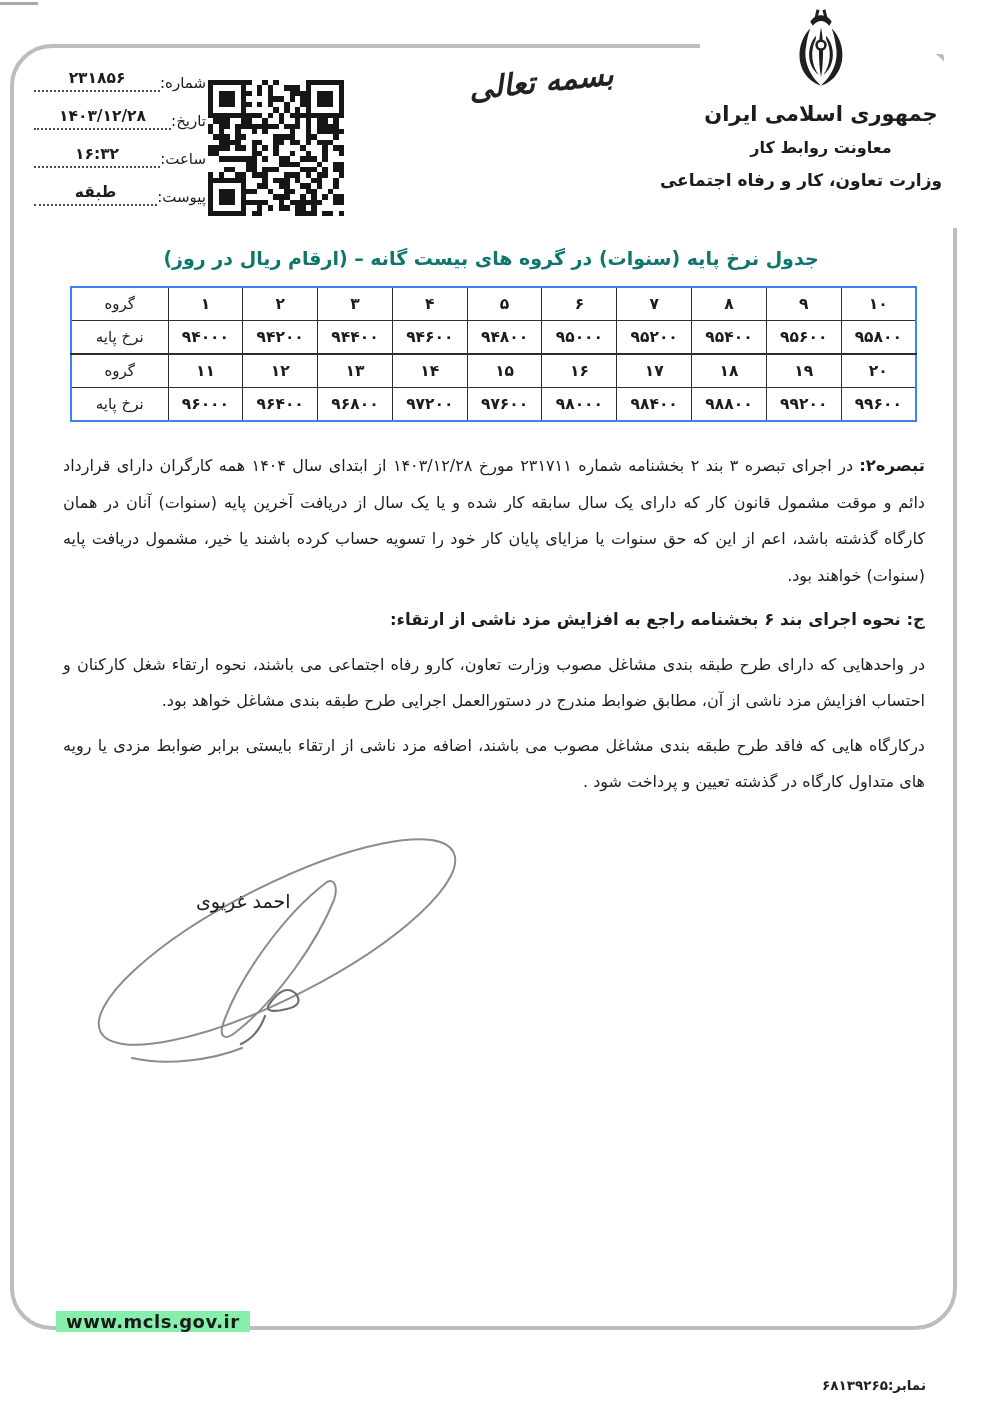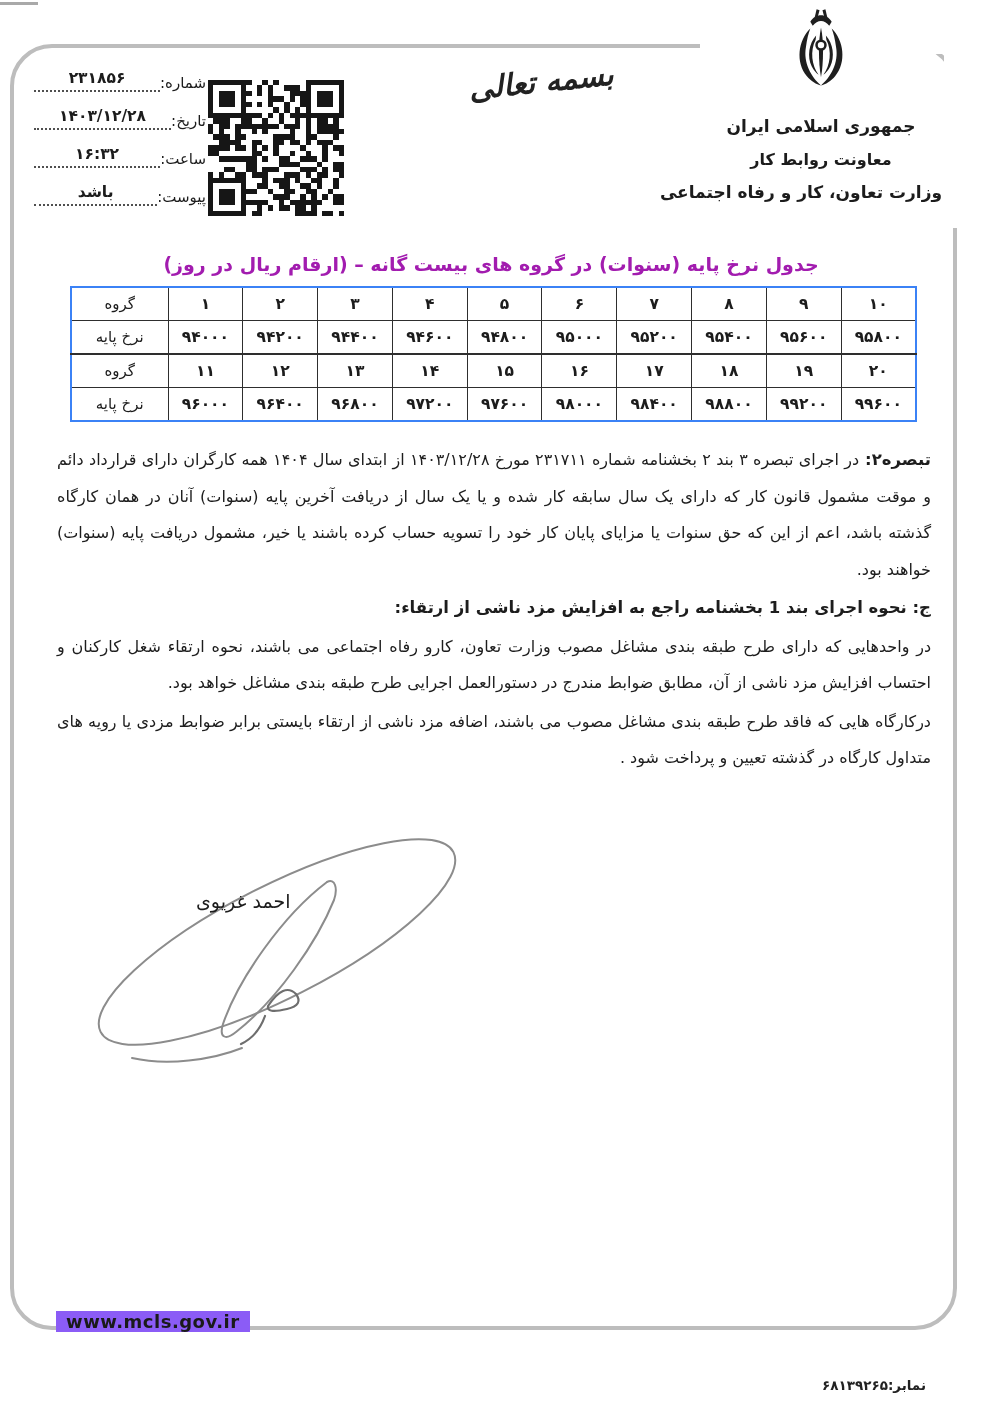--- a/index.html
+++ b/index.html
@@ -14,21 +14,21 @@
     border:4px solid #bdbdbd; border-radius:42px; box-sizing:border-box;
   }
   .mask{position:absolute; background:#ffffff;}
   .mask-top{left:700px; top:38px; width:270px; height:16px;}
   .mask-right{left:944px; top:44px; width:24px; height:184px;}
   .scan-artifact{position:absolute; left:0; top:2px; width:38px; height:3px; background:#a9a9a9;}
   
   .ministry{position:absolute; left:700px; top:8px; width:242px; text-align:center;}
   .ministry .emblem{display:block; margin:0 auto;}
   .ministry .m-line{direction:rtl; font-weight:bold; line-height:33px; white-space:nowrap;}
-  .m-line-1{font-size:17px; margin-top:20px;}
+  .m-line-1{font-size:21px; margin-top:8px;}
   .m-line-2{font-size:17px;}
   .m-line-3{font-size:16px;}
   
   .besmellah{
     position:absolute; left:436px; top:64px; width:210px; text-align:center;
     direction:rtl; font-size:30px; font-weight:bold; font-style:italic;
     transform:rotate(-6deg); color:#222;
   }
   
   .meta{position:absolute; left:34px; top:60px; width:172px;}
@@ -36,56 +36,56 @@
   .meta-label{font-size:15px; white-space:nowrap; padding-bottom:0;}
   .meta-line{flex:1; position:relative; border-bottom:2px dotted #4f4f4f; height:100%;}
   .meta-value{
     position:absolute; bottom:3px; left:0; right:0; text-align:center;
     font-weight:bold; font-size:15.5px; white-space:nowrap;
   }
   .qr{position:absolute; left:208px; top:80px; width:136px; height:136px;}
   
   .table-title{
     position:absolute; left:0; right:0; top:247px; text-align:center;
-    direction:rtl; font-size:19px; font-weight:bold; color:#a21caf;margin-top:6px;
+    direction:rtl; font-size:19px; font-weight:bold; color:#0f766e;
   }
   table.rates{
     position:absolute; left:70px; top:286px; width:845px;
     border-collapse:collapse; table-layout:fixed;
     border:2px solid #3b82f6;
   }
   table.rates td{
     border:1px solid #2e2e2e; height:32px; text-align:center; vertical-align:middle;
     padding:0; overflow:hidden;
   }
   tr.sep td{border-top:2px solid #2e2e2e;}
   td.lbl{direction:rtl; font-size:15px;}
   td.num{font-weight:bold; font-size:15.5px;}
   
   .doc-body{
     position:absolute; left:55px; top:440px; width:878px;
     direction:rtl; text-align:justify; font-size:16px; line-height:36.5px; color:#1d1d1d;
   }
-  .doc-body p{margin:2px;}
+  .doc-body p{margin:8px;}
   .para-label{font-weight:bold; margin-left:6px; font-size:16.5px;}
   .section-heading{font-weight:bold; font-size:16.5px; text-align:right;}
   
   .signature-svg{position:absolute; left:72px; top:820px; z-index:1;}
   .sig-name{
     position:absolute; left:196px; top:890px; z-index:2;
     direction:rtl; font-weight:normal; font-size:19px; white-space:nowrap;
   }
   .sig-title{
     position:absolute; left:60px; top:925px; z-index:2;
     direction:rtl; font-weight:bold; font-size:16px; white-space:nowrap;
   }
   
   .website{
     position:absolute; left:56px; top:1311px; z-index:3;
-    background:#8b5cf6; padding:0 10px; font-weight:bold; font-size:18px;
+    background:#86efac; padding:0 10px; font-weight:bold; font-size:18px;
     letter-spacing:0.5px; color:#1a1a1a; direction:ltr;
   }
   .address{
     position:absolute; right:36px; top:1339px; direction:rtl; white-space:nowrap;
     font-weight:bold; font-size:13.5px; color:#222;
   }
   .fax{
     position:absolute; right:56px; top:1377px; direction:rtl; white-space:nowrap;
     font-weight:bold; font-size:13.5px; color:#222;margin-left:28px;
   }
@@ -137,21 +137,21 @@
     </div>
     <div class="meta-row">
       <span class="meta-label">ساعت:</span>
       <span class="meta-line">
         <span class="meta-value">۱۶:۳۲</span>
       </span>
     </div>
     <div class="meta-row">
       <span class="meta-label">پیوست:</span>
       <span class="meta-line">
-        <span class="meta-value">باشد</span>
+        <span class="meta-value">طبقه</span>
       </span>
     </div>
   </div>
 
   <div class="qr"><svg viewBox="0 0 25 25" width="136" height="136" fill="#161616" shape-rendering="crispEdges" aria-hidden="true">
         <rect x="0" y="0" width="1" height="1"></rect>
         <rect x="1" y="0" width="1" height="1"></rect>
         <rect x="2" y="0" width="1" height="1"></rect>
         <rect x="3" y="0" width="1" height="1"></rect>
         <rect x="4" y="0" width="1" height="1"></rect>
@@ -545,21 +545,21 @@
         <td class="num">۹۸۴۰۰</td>
         <td class="num">۹۸۸۰۰</td>
         <td class="num">۹۹۲۰۰</td>
         <td class="num">۹۹۶۰۰</td>
       </tr>
     </tbody>
   </table>
 
   <div class="doc-body">
     <p><span class="para-label">تبصره۲:</span><span>در اجرای تبصره ۳ بند ۲ بخشنامه شماره ۲۳۱۷۱۱ مورخ ۱۴۰۳/۱۲/۲۸ از ابتدای سال ۱۴۰۴ همه کارگران دارای قرارداد دائم و موقت مشمول قانون کار که دارای یک سال سابقه کار شده و یا یک سال از دریافت آخرین پایه (سنوات) آنان در همان کارگاه گذشته باشد، اعم از این که حق سنوات یا مزایای پایان کار خود را تسویه حساب کرده باشند یا خیر، مشمول دریافت پایه (سنوات) خواهند بود.</span></p>
-    <p class="section-heading">ج: نحوه اجرای بند 1 بخشنامه راجع به افزایش مزد ناشی از ارتقاء:</p>
+    <p class="section-heading">ج: نحوه اجرای بند ۶ بخشنامه راجع به افزایش مزد ناشی از ارتقاء:</p>
     <p>در واحدهایی که دارای طرح طبقه بندی مشاغل مصوب وزارت تعاون، کارو رفاه اجتماعی می باشند، نحوه ارتقاء شغل کارکنان و احتساب افزایش مزد ناشی از آن، مطابق ضوابط مندرج در دستورالعمل اجرایی طرح طبقه بندی مشاغل خواهد بود.</p>
     <p>درکارگاه هایی که فاقد طرح طبقه بندی مشاغل مصوب می باشند، اضافه مزد ناشی از ارتقاء بایستی برابر ضوابط مزدی یا رویه های متداول کارگاه در گذشته تعیین و پرداخت شود .</p>
   </div>
 
   <svg class="signature-svg" width="400" height="250" viewBox="0 0 400 250" aria-hidden="true">
     <g fill="none" stroke="#8c8c8c" stroke-width="2" stroke-linecap="round">
       <ellipse cx="205" cy="122" rx="198" ry="56" transform="rotate(-27 205 122)"></ellipse>
       <path d="M255 62 C210 96 166 160 151 204 C147 217 153 221 164 212 C205 180 245 122 262 80 C266 68 263 58 255 62"></path>
       <path d="M60 238 C95 246 140 240 170 228"></path>
     </g>

